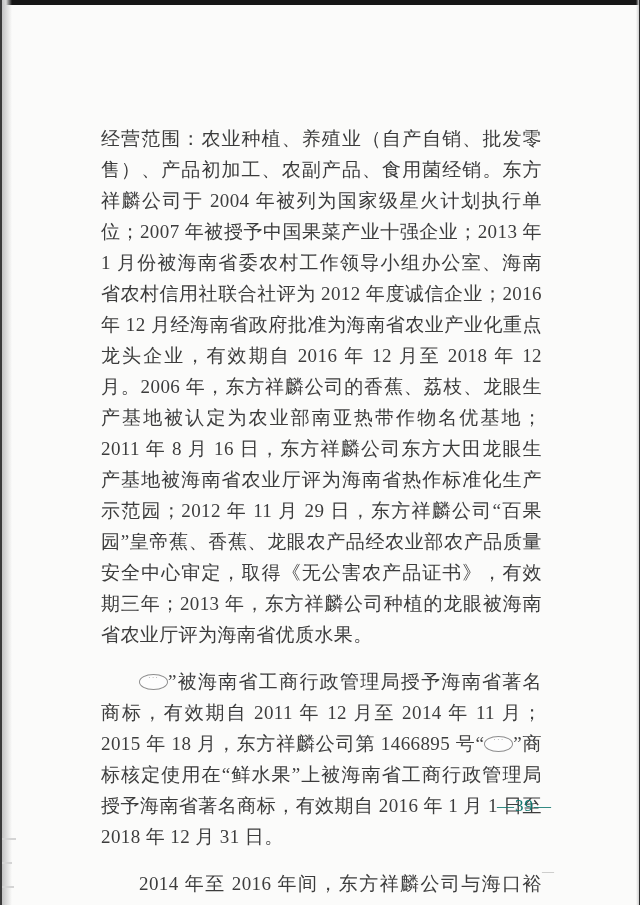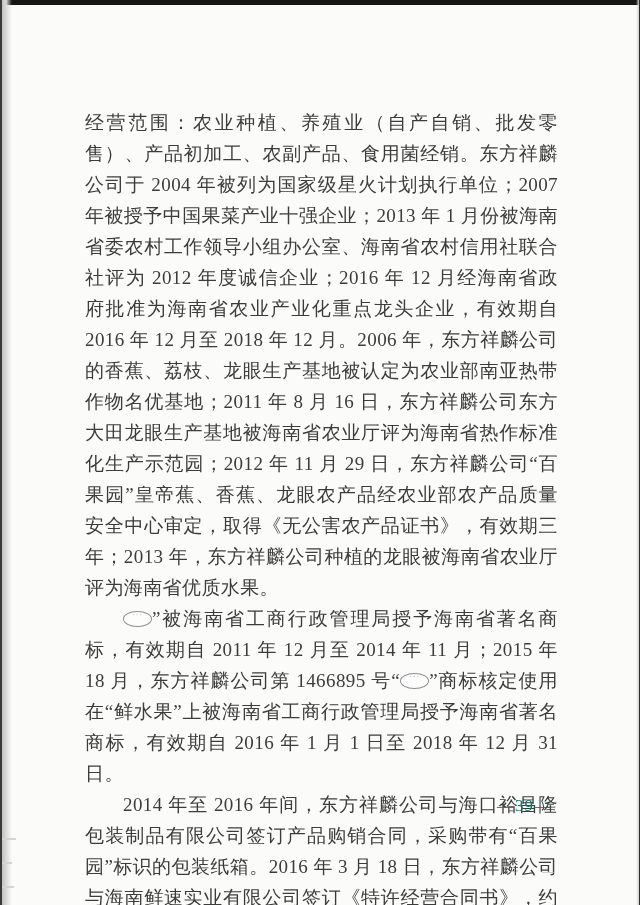--- a/index.html
+++ b/index.html
@@ -50,21 +50,21 @@
     left: 85px;
     top: 107px;
     width: 473px;
     font-size: 19px;
     line-height: 31px;
     letter-spacing: 0.4px;
     color: #3c3c3c;
     text-align: justify;
     text-justify: inter-ideograph;
   }
-  p.para { margin: 0; padding: 0; }
+  p.para { margin: 16px; padding: 0; }
   p.para.indent { text-indent: 2em; }
 
   
   .tm-mark {
     display: inline-block;
     width: 27px;
     height: 14px;
     border: 1px solid #8d8d8d;
     border-radius: 50%;
     vertical-align: -2px;

